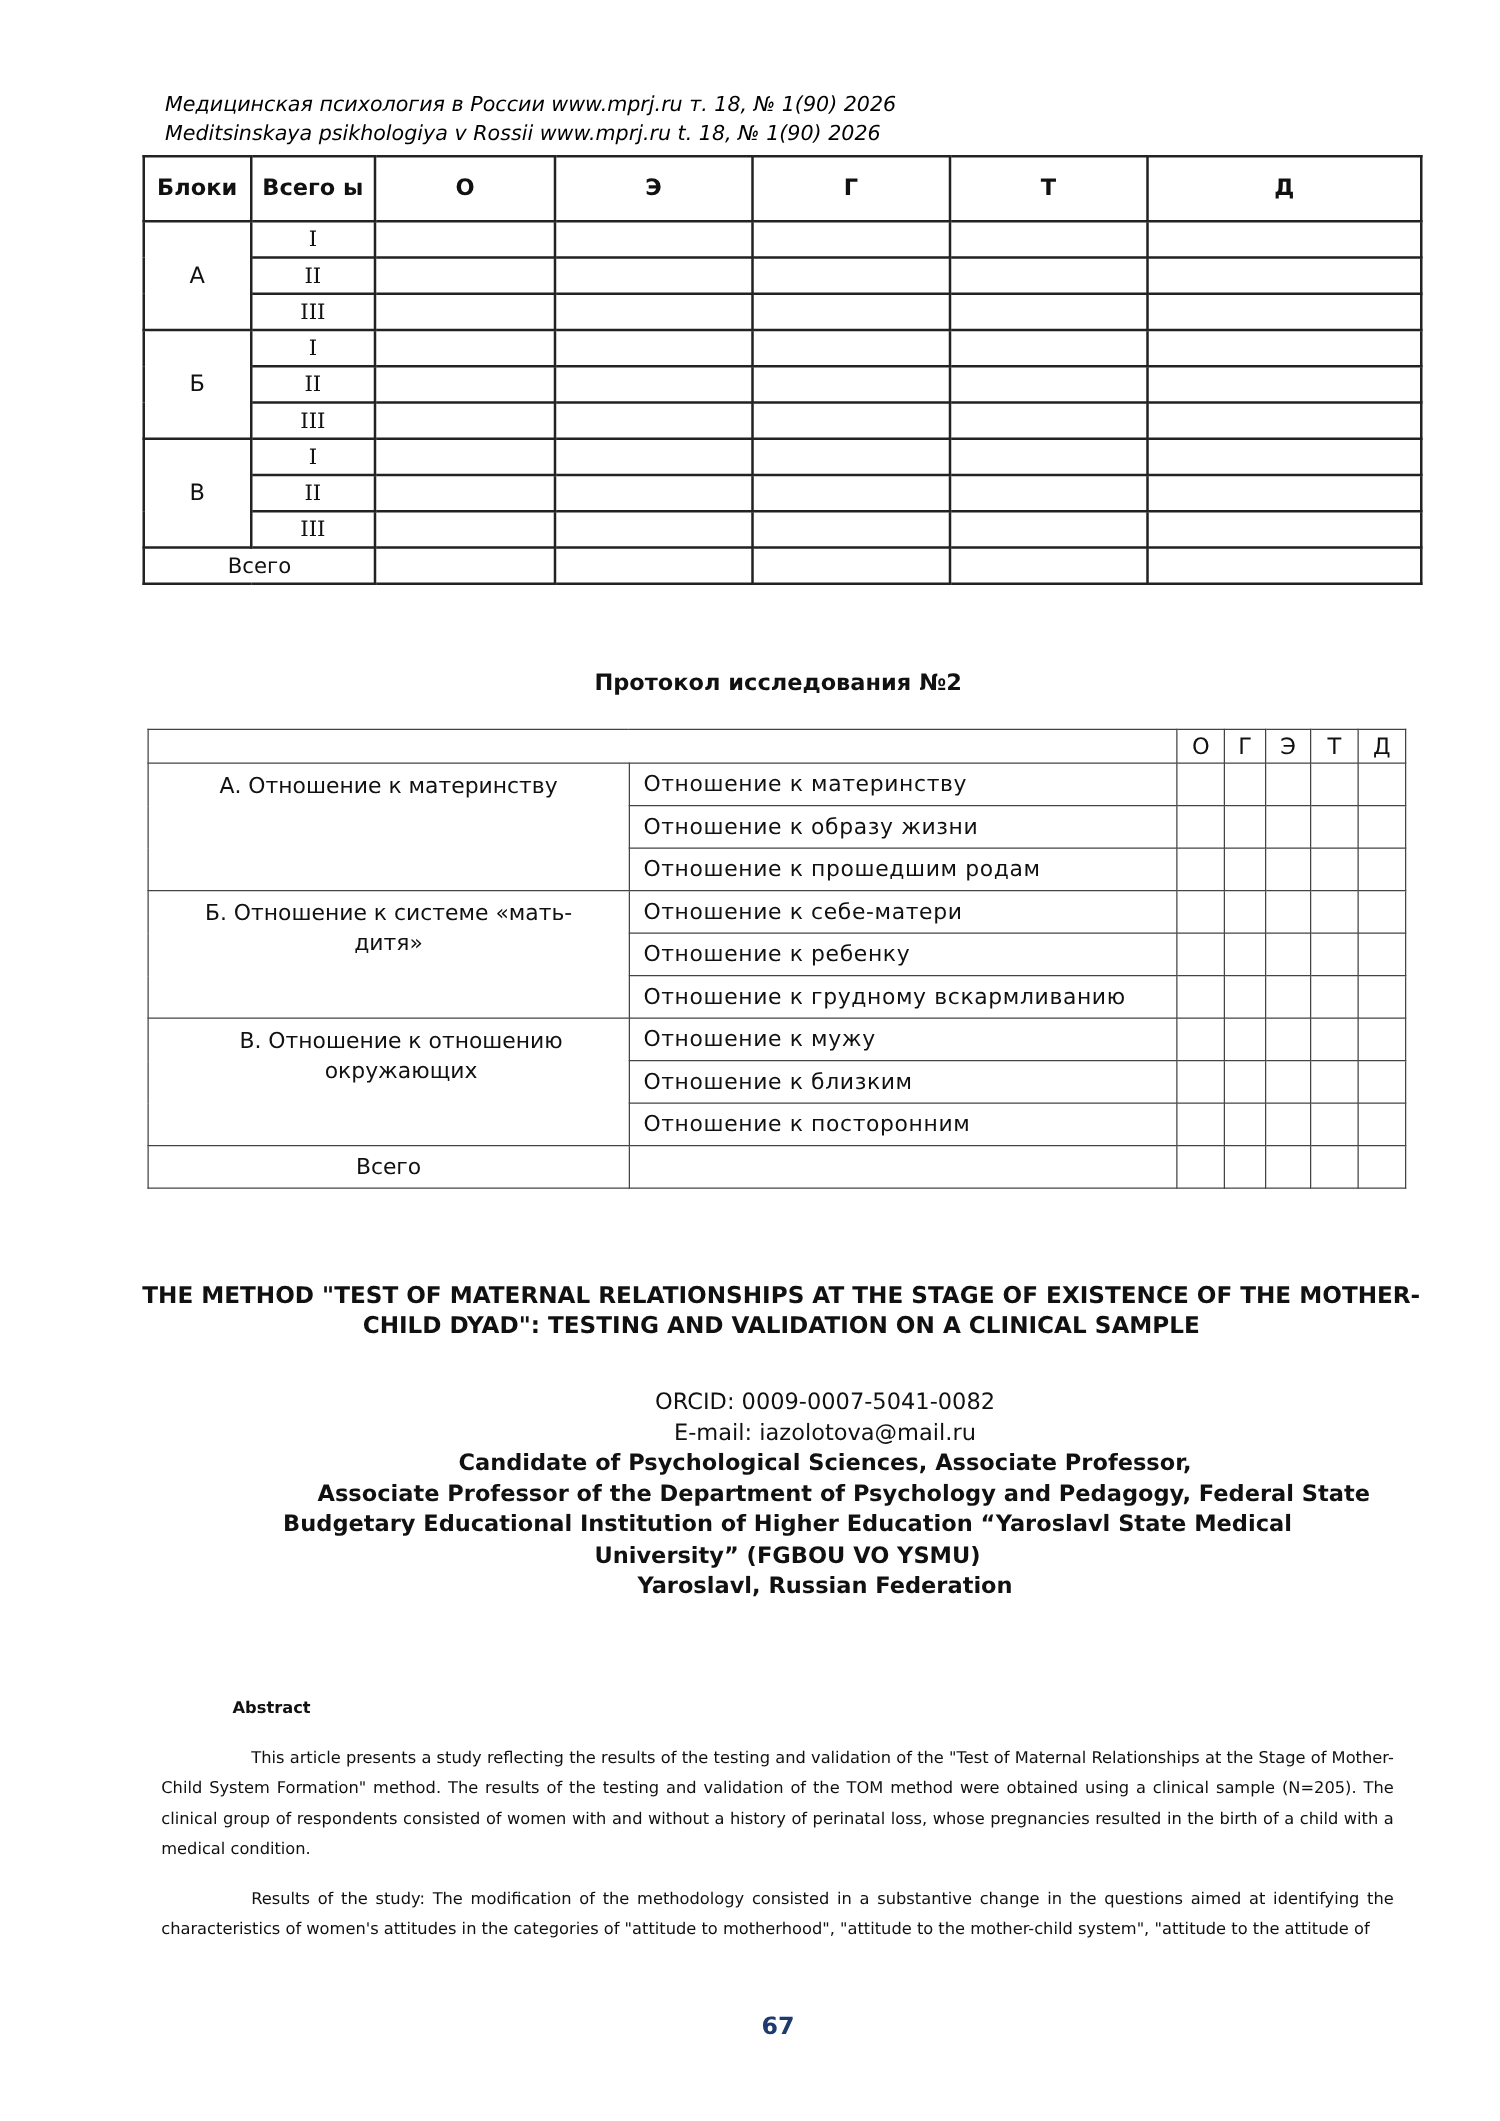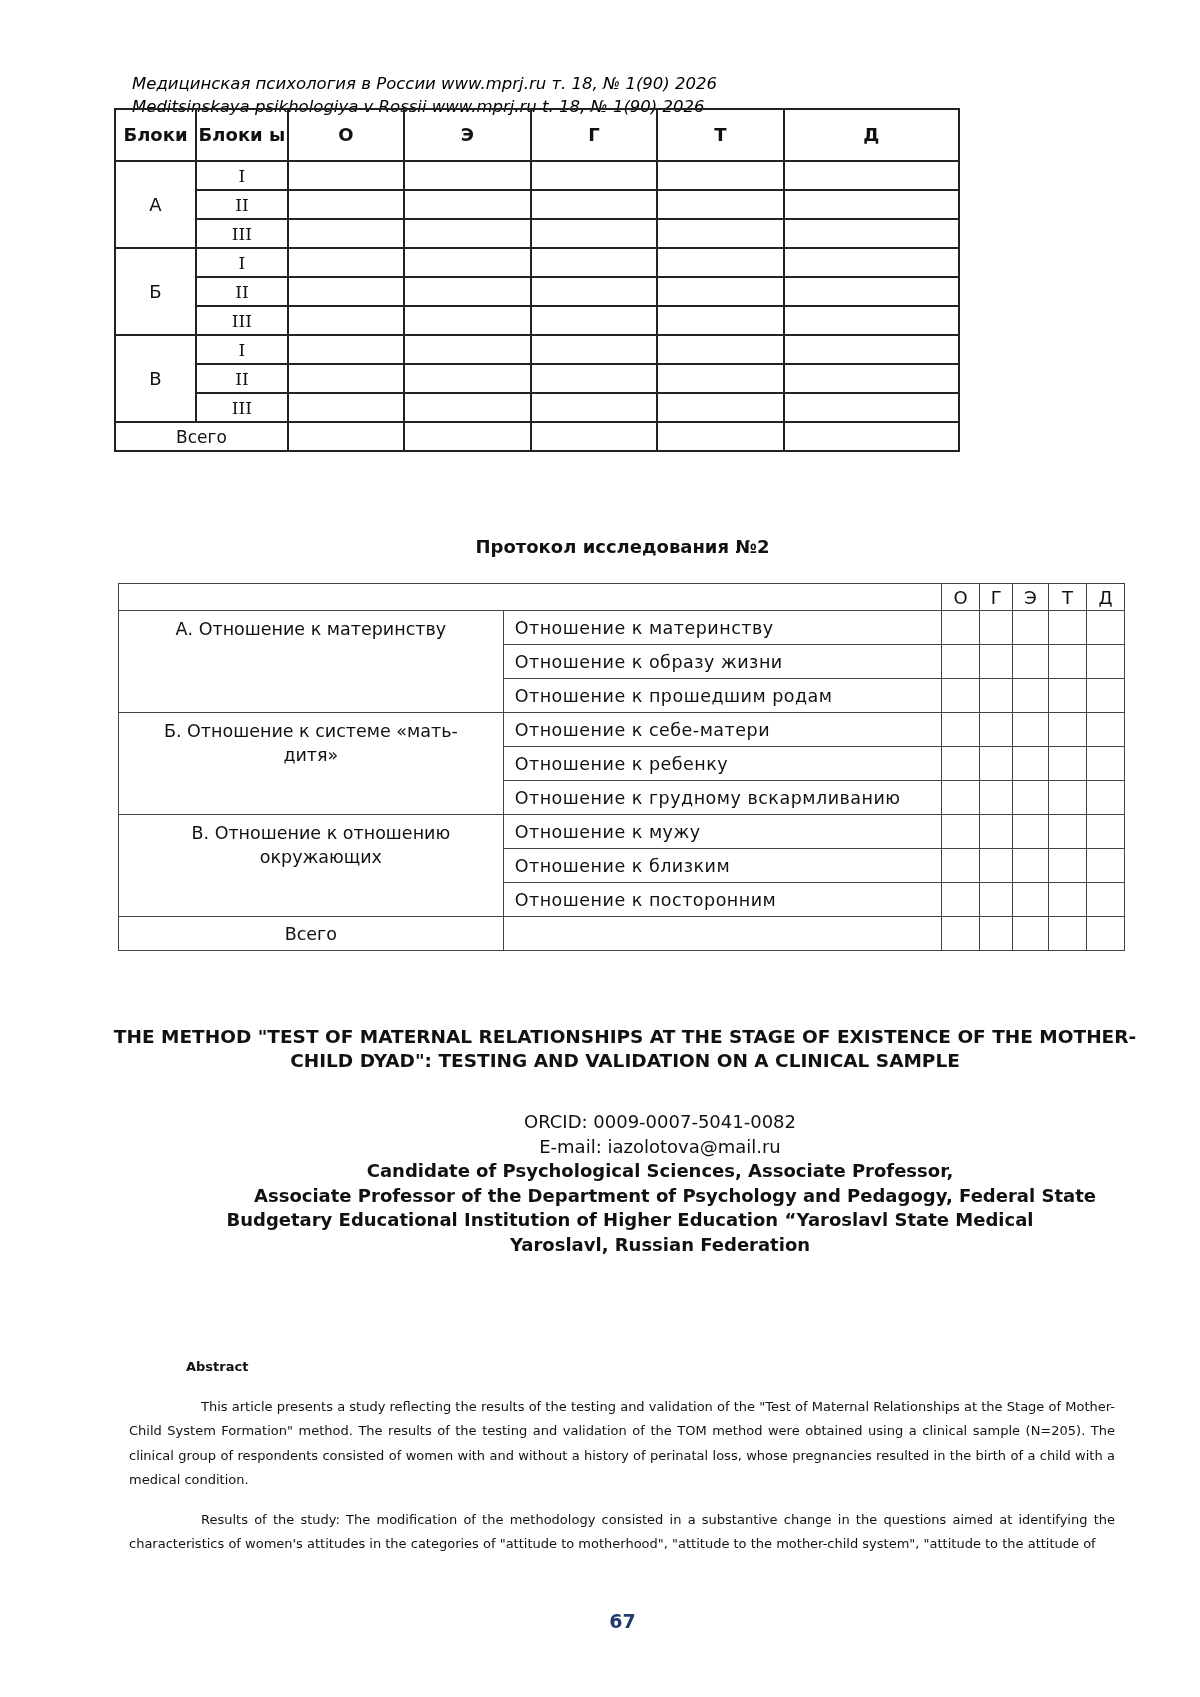--- a/index.html
+++ b/index.html
@@ -7,21 +7,21 @@
     width: 1200px; height: 1697px; position: relative; overflow: hidden;
     font-family: "DejaVu Sans", sans-serif; color: #111;
   }
   .journal-header {
     position: absolute; left: 132px; top: 72px;
     font-family: "DejaVu Sans", sans-serif; font-style: italic;
     font-size: 16.5px; line-height: 23px; color: #000000;
   }
   
   table { border-collapse: collapse; position: absolute; }
-  #t1 { left: 114px; top: 108px; width: 846px; }
+  #t1 { left: 114px; top: 124px; width: 1024px; }
   #t1 td, #t1 th {
     border: 2px solid #222; padding: 0; text-align: center;
     font-size: 17px; height: 27px;
   }
   #t1 th { font-weight: bold; height: 50px; font-size: 18px; line-height: 22px; }
   #t1 .roman { font-family: "DejaVu Serif", serif; font-size: 17px; }
   #t1 .blockcell { font-size: 18px; }
 
   .protocol-title {
     position: absolute; left: 0; width: 1245px; top: 536px;
@@ -70,21 +70,21 @@
       <col style="width:99px">
       <col style="width:143px">
     <col style="width:157px">
       <col style="width:157px">
       <col style="width:157px">
       <col style="width:218px">
   </colgroup>
   <tbody>
       <tr>
     <th>Блоки</th>
-    <th style="font-size:18px;">Блоки ы</th>
+    <th style="font-size:18px;">Всего ы</th>
     <th>О</th>
     <th>Э</th>
     <th>Г</th>
     <th>Т</th>
     <th>Д</th>
   </tr>
 
   <tr>
     <td rowspan="3" class="blockcell">А</td>
     <td class="roman">I</td>
@@ -285,20 +285,21 @@
   </table>
 
 <div class="en-title">THE METHOD "TEST OF MATERNAL RELATIONSHIPS AT THE STAGE OF EXISTENCE OF THE MOTHER-CHILD DYAD": TESTING AND VALIDATION ON A CLINICAL SAMPLE</div>
 
 <div class="author">
   <div>ORCID: 0009-0007-5041-0082</div>
   <div>E-mail: iazolotova@mail.ru</div>
   <div class="b">Candidate of Psychological Sciences, Associate Professor,</div>
   <div class="b" style="padding-left:30px;">Associate Professor of the Department of Psychology and Pedagogy, Federal State</div>
   <div class="b" style="margin-left:-60px;">Budgetary Educational Institution of Higher Education “Yaroslavl State Medical</div>
+  <div class="b" style="margin-left:-60px;">University” (FGBOU VO YSMU)</div>
   <div class="b">Yaroslavl, Russian Federation</div>
 </div>
 
 <div class="abstract">
   <div class="head">Abstract</div>
   <p>This article presents a study reflecting the results of the testing and validation of the "Test of Maternal Relationships at the Stage of Mother-Child System Formation" method. The results of the testing and validation of the TOM method were obtained using a clinical sample (N=205). The clinical group of respondents consisted of women with and without a history of perinatal loss, whose pregnancies resulted in the birth of a child with a medical condition.</p>
   <p>Results of the study: The modification of the methodology consisted in a substantive change in the questions aimed at identifying the characteristics of women's attitudes in the categories of "attitude to motherhood", "attitude to the mother-child system", "attitude to the attitude of</p>
 </div>
 
 <div class="page-num">67</div>

